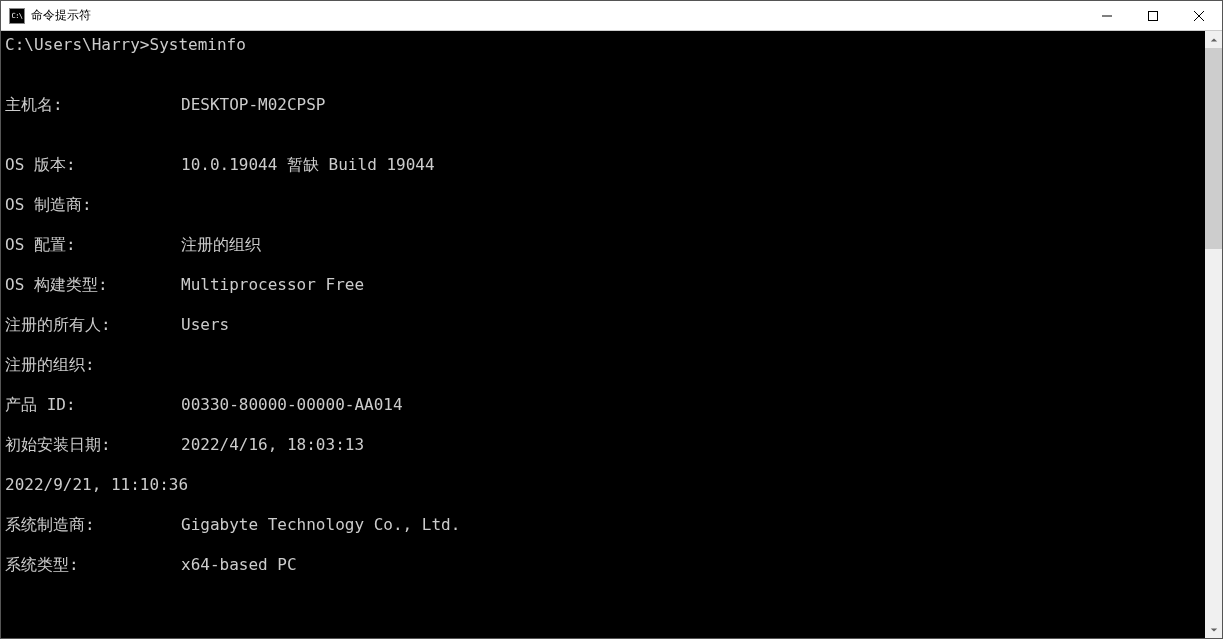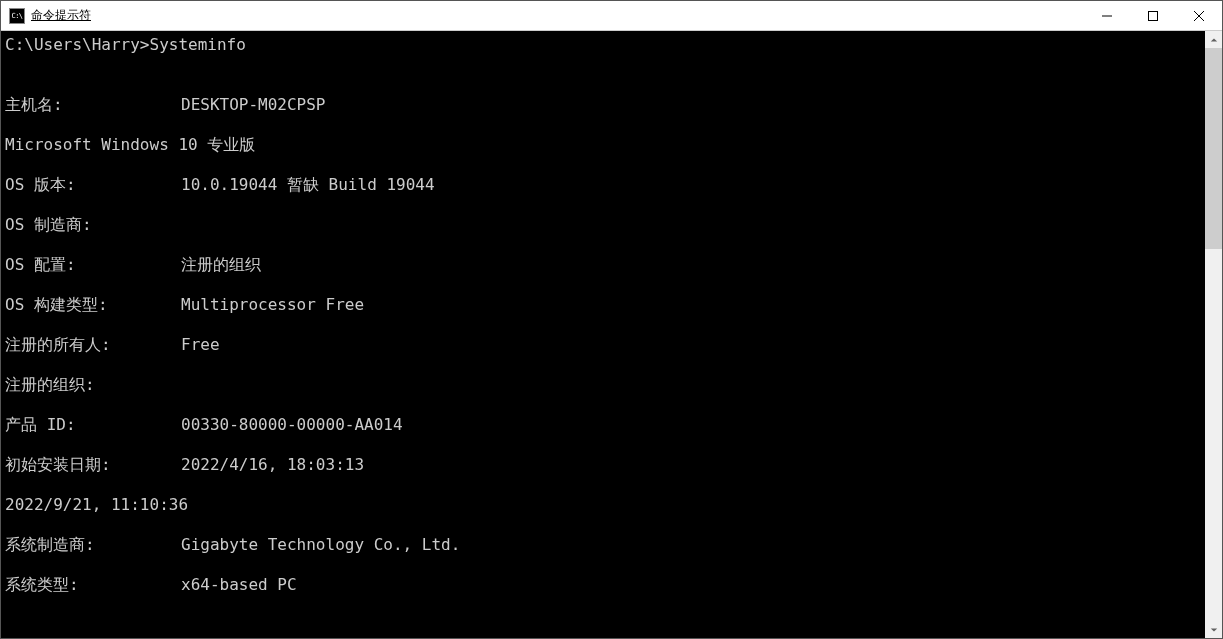--- a/index.html
+++ b/index.html
@@ -18,21 +18,20 @@
     display: flex;
     flex-direction: column;
     background: #fff;
   }
   .titlebar {
     height: 30px;
     background: #fff;
     display: flex;
     align-items: center;
     border-bottom: 1px solid #ccc;
-    text-decoration: underline;
   }
   .titlebar-icon {
     width: 16px;
     height: 16px;
     margin: 0 6px 0 8px;
     background: #000;
     position: relative;
     display: flex;
     align-items: center;
     justify-content: center;
@@ -136,26 +135,26 @@
             <path d="M0 0l10 10M10 0L0 10" stroke="#000" stroke-width="1"></path>
           </svg>
       </div>
     </div>
   </div>
 
   <div class="terminal-wrap">
     <div class="terminal"><div class="row"><span>C:\Users\Harry&gt;</span><span>Systeminfo</span></div>
 <div class="row"> </div>
 <div class="row"><span class="lbl">主机名:</span><span>DESKTOP-M02CPSP</span></div>
-<div class="row"><span>Microsoft Windows 10 专业版</span></div>
+<div class="row"></div>
 <div class="row"><span class="lbl">OS 版本:</span><span>10.0.19044 暂缺 Build 19044</span></div>
 <div class="row"><span class="lbl">OS 制造商:</span></div>
 <div class="row"><span class="lbl">OS 配置:</span><span>注册的组织</span></div>
 <div class="row"><span class="lbl">OS 构建类型:</span><span>Multiprocessor Free</span></div>
-<div class="row"><span class="lbl">注册的所有人:</span><span>Free</span></div>
+<div class="row"><span class="lbl">注册的所有人:</span><span>Users</span></div>
 <div class="row"><span class="lbl">注册的组织:</span><span></span></div>
 <div class="row"><span class="lbl">产品 ID:</span><span>00330-80000-00000-AA014</span></div>
 <div class="row"><span class="lbl">初始安装日期:</span><span>2022/4/16, 18:03:13</span></div>
 <div class="row"><span>2022/9/21, 11:10:36</span></div>
 <div class="row"><span class="lbl">系统制造商:</span><span>Gigabyte Technology Co., Ltd.</span></div>
 <div class="row"><span class="lbl">系统类型:</span><span>x64-based PC</span></div>
 
 
 
 

